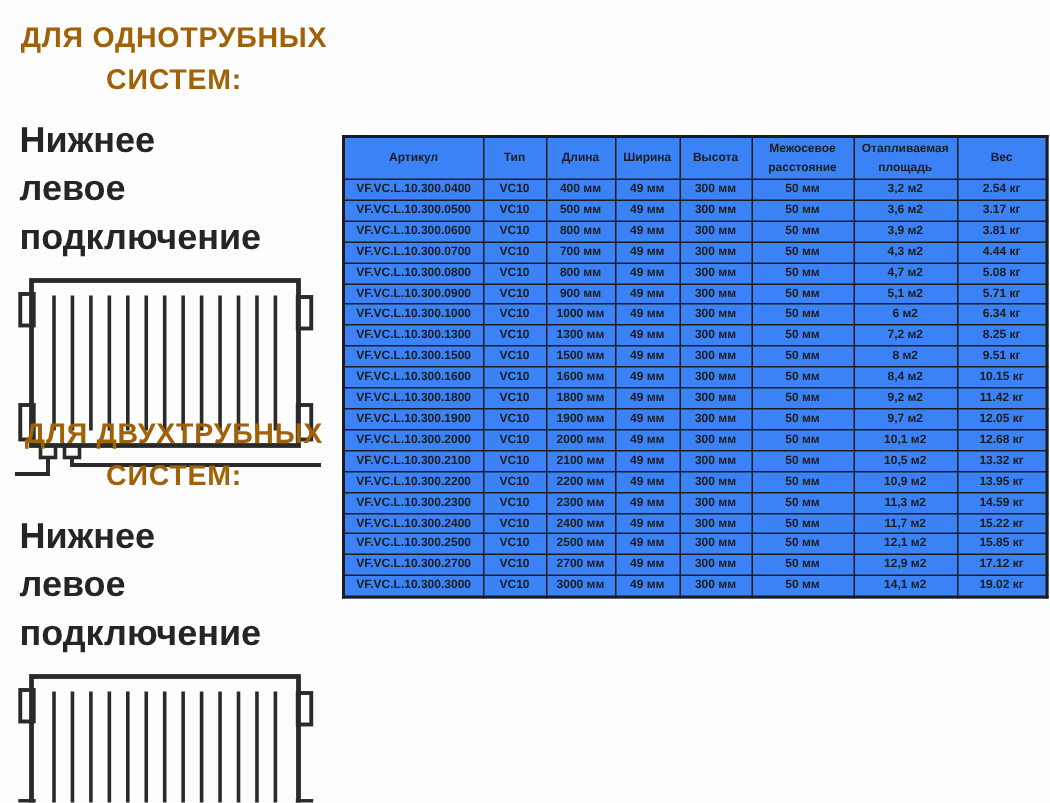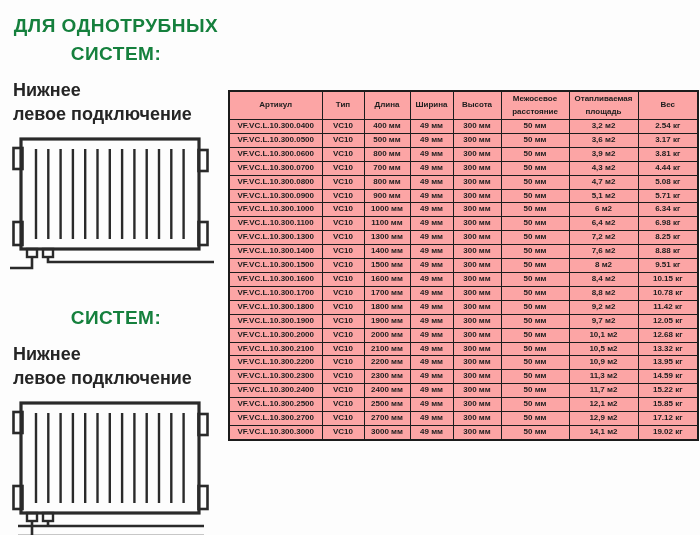--- a/index.html
+++ b/index.html
@@ -17,39 +17,39 @@
   .left-panel{position:absolute;left:0;top:0;width:228px;height:535px;}
   .lp-section{position:absolute;left:0;width:228px;}
   .sec-1{top:0;}
   .sec-2{top:264px;}
   .lp-heading{
     margin:12px 6px 0 10px;
     font-size:19px;font-weight:bold;
     letter-spacing:.5px;
     text-align:center;
     line-height:1.45;
-    color:#15803d;
+    color:#a16207;
   }
   .lp-sub{
     margin:11px 0 0 13px;
-    font-size:18px;font-weight:bold;
+    font-size:24px;font-weight:bold;
     line-height:1.35;
     text-align:left;
     color:#252525;
   }
   .lp-diagram{display:block;margin:8px 0 0 8px;}
   .rad-stroke{fill:none;stroke:#2a2a2a;}
 
   
   .spec-table{
     position:absolute;left:228px;top:90px;
     width:469px;
     border-collapse:collapse;
     table-layout:fixed;
-    background:#fca5a5;
+    background:#3b82f6;
   }
   .spec-table th,.spec-table td{
     border:1.6px solid #1c1c1c;
     font-weight:bold;
     text-align:center;
     vertical-align:middle;
     padding:0 1px;
     overflow:hidden;
     white-space:nowrap;
   }
@@ -110,21 +110,21 @@
         <rect class="rad-stroke" x="19" y="114" width="10" height="8" stroke-width="2.4"></rect>
         <rect class="rad-stroke" x="35" y="114" width="10" height="8" stroke-width="2.4"></rect>
 
         <polyline class="rad-stroke" stroke-width="2.6" points="24,122 24,133 2,133"></polyline>
         <polyline class="rad-stroke" stroke-width="2.6" points="40,122 40,127 206,127"></polyline>
       </svg>
     </div>
 
     <div class="lp-section sec-2">
       <div class="lp-heading">
-        <br>
+        <span>ДЛЯ ДВУХТРУБНЫХ</span><br>
         <span>СИСТЕМ:</span>
       </div>
       <div class="lp-sub">
         <span>Нижнее</span><br>
         <span>левое подключение</span>
       </div>
       <svg class="lp-diagram" width="208" height="145" viewBox="0 0 208 145">
         <rect class="rad-stroke" x="5.5" y="13" width="9" height="21" stroke-width="2.6"></rect>
         <rect class="rad-stroke" x="5.5" y="87" width="9" height="23" stroke-width="2.6"></rect>
         <rect class="rad-stroke" x="190.5" y="15" width="9" height="21" stroke-width="2.6"></rect>
@@ -245,80 +245,50 @@
           <td>VF.VC.L.10.300.1000</td>
           <td>VC10</td>
           <td>1000 мм</td>
           <td>49 мм</td>
           <td>300 мм</td>
           <td>50 мм</td>
           <td>6 м2</td>
           <td>6.34 кг</td>
         </tr>
         <tr>
-          <td>VF.VC.L.10.300.1100</td>
-          <td>VC10</td>
-          <td>1100 мм</td>
-          <td>49 мм</td>
-          <td>300 мм</td>
-          <td>50 мм</td>
-          <td>6,4 м2</td>
-          <td>6.98 кг</td>
-        </tr>
-        <tr>
           <td>VF.VC.L.10.300.1300</td>
           <td>VC10</td>
           <td>1300 мм</td>
           <td>49 мм</td>
           <td>300 мм</td>
           <td>50 мм</td>
           <td>7,2 м2</td>
           <td>8.25 кг</td>
         </tr>
         <tr>
-          <td>VF.VC.L.10.300.1400</td>
-          <td>VC10</td>
-          <td>1400 мм</td>
-          <td>49 мм</td>
-          <td>300 мм</td>
-          <td>50 мм</td>
-          <td>7,6 м2</td>
-          <td>8.88 кг</td>
-        </tr>
-        <tr>
           <td>VF.VC.L.10.300.1500</td>
           <td>VC10</td>
           <td>1500 мм</td>
           <td>49 мм</td>
           <td>300 мм</td>
           <td>50 мм</td>
           <td>8 м2</td>
           <td>9.51 кг</td>
         </tr>
         <tr>
           <td>VF.VC.L.10.300.1600</td>
           <td>VC10</td>
           <td>1600 мм</td>
           <td>49 мм</td>
           <td>300 мм</td>
           <td>50 мм</td>
           <td>8,4 м2</td>
           <td>10.15 кг</td>
         </tr>
         <tr>
-          <td>VF.VC.L.10.300.1700</td>
-          <td>VC10</td>
-          <td>1700 мм</td>
-          <td>49 мм</td>
-          <td>300 мм</td>
-          <td>50 мм</td>
-          <td>8,8 м2</td>
-          <td>10.78 кг</td>
-        </tr>
-        <tr>
           <td>VF.VC.L.10.300.1800</td>
           <td>VC10</td>
           <td>1800 мм</td>
           <td>49 мм</td>
           <td>300 мм</td>
           <td>50 мм</td>
           <td>9,2 м2</td>
           <td>11.42 кг</td>
         </tr>
         <tr>

